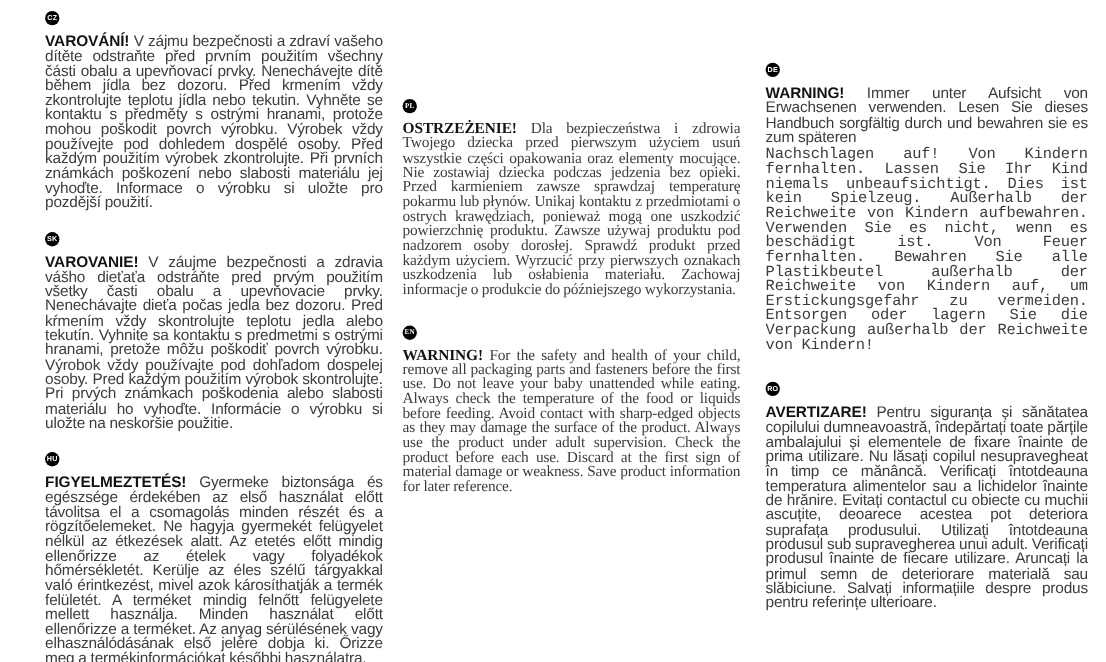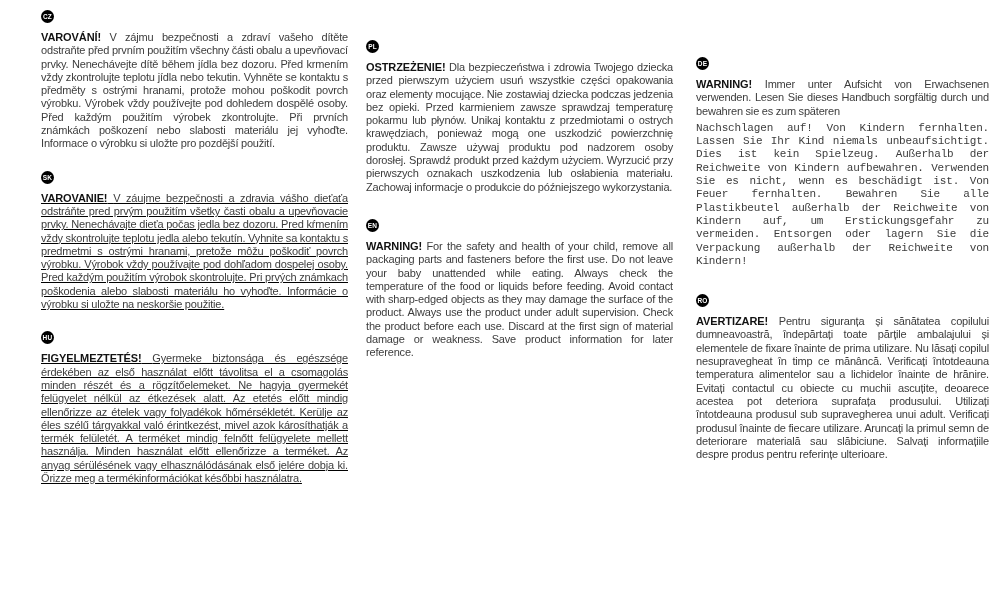--- a/index.html
+++ b/index.html
@@ -6,44 +6,44 @@
   .page {
     position: relative;
     width: 1005px;
     height: 602px;
     background: #ffffff;
     overflow: hidden;
     font-family: "Liberation Sans", sans-serif;
   }
   .col { position: absolute; top: 0; box-sizing: border-box; }
   .col-1 { left: 41px;  width: 307px; padding-top: 10px; }
-  .col-2 { left: 366px; width: 307px; padding-top: 40px; }
+  .col-2 { left: 366px; width: 307px; padding-top: 90px; font-family: Liberation Serif, serif; }
   .col-3 { left: 696px; width: 293px; padding-top: 57px; }
 
-  .col-1 .lang-section + .lang-section { margin-top: 20px; text-decoration: underline; }
+  .col-1 .lang-section + .lang-section { margin-top: 20px; }
   .col-2 .lang-section + .lang-section { margin-top: 25px; }
   .col-3 .lang-section + .lang-section { margin-top: 26px; }
 
   .badge {
     display: inline-block;
     width: 13px; height: 13px;
     border-radius: 50%;
     background: #000000;
     color: #ffffff;
     font-size: 6.5px;
     font-weight: 700;
     line-height: 13px;
     text-align: center;
     letter-spacing: 0.2px;
     vertical-align: top;
   }
   .body {
     margin: 3px 0 0 0;
     text-align: justify;
-    font-size: 11px;
+    font-size: 14px;
     line-height: 13.3px;
     color: #3c3c3c;
     letter-spacing: -0.18px;
     word-spacing: -0.2px;
   }
   .body2 { margin-top: 4px; font-family: Liberation Mono, monospace; }
   .lead {
     color: #121212;
     font-weight: 700;
     letter-spacing: -0.1px;

